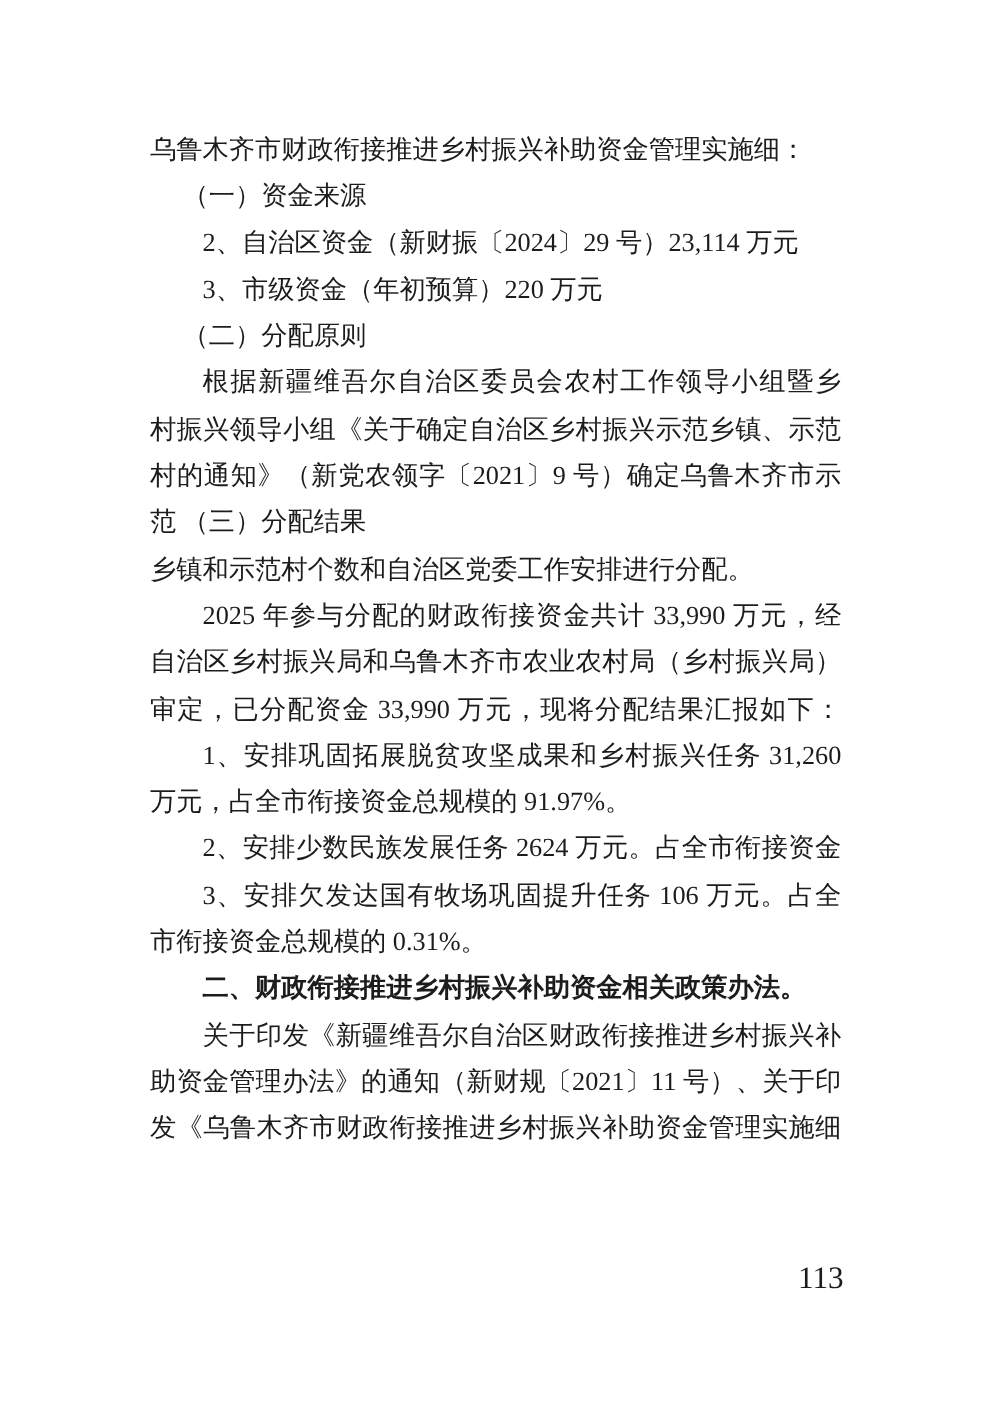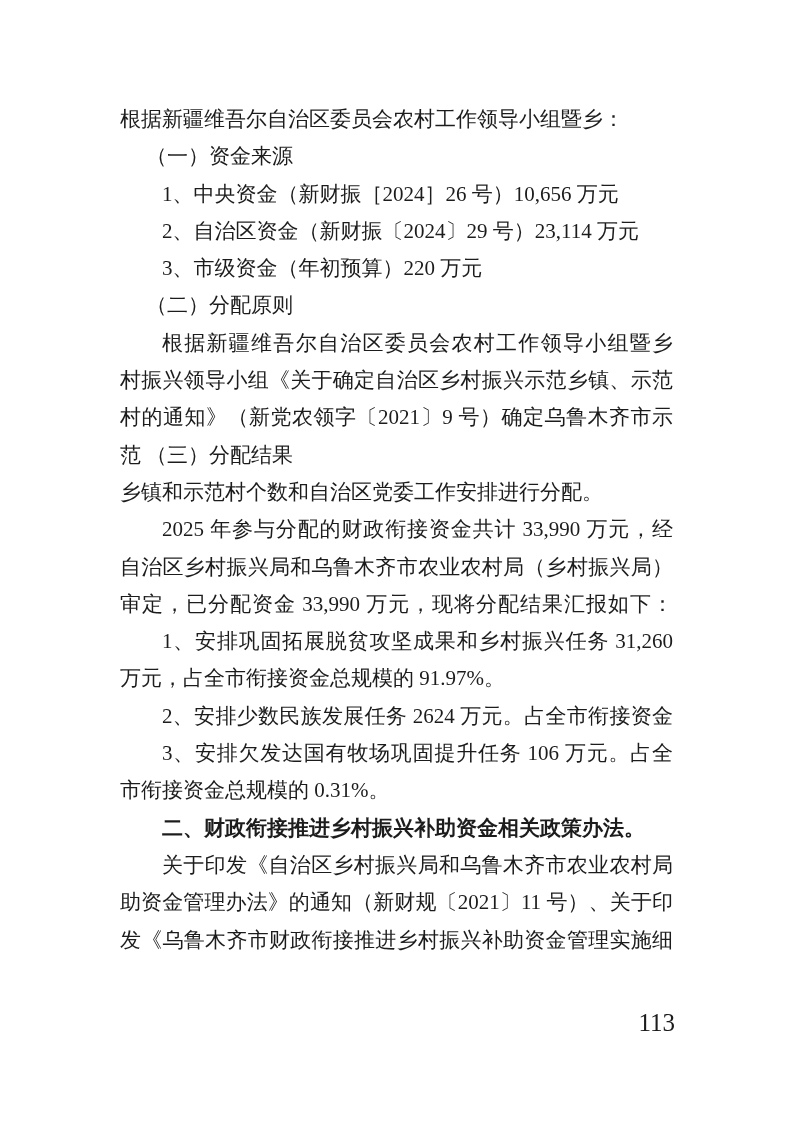--- a/index.html
+++ b/index.html
@@ -48,25 +48,24 @@
     line-height: 30px;
     color: #1c1c1c;
   }
 </style>
 </head>
 <body>
 
 <div class="page">
   <div class="content">
 
-    <div class="line">根据新疆维吾尔自治区委员会农村工作领导小组暨乡：</div>
+    <div class="line">乌鲁木齐市财政衔接推进乡村振兴补助资金管理实施细：</div>
 
     <div class="line indent-heading">（一）资金来源</div>
 
-    <div class="line indent-para">1、中央资金（新财振［2024］26 号）10,656 万元</div>
     <div class="line indent-para">2、自治区资金（新财振〔2024〕29 号）23,114 万元</div>
     <div class="line indent-para">3、市级资金（年初预算）220 万元</div>
 
     <div class="line indent-heading">（二）分配原则</div>
 
     <div class="line indent-para justify">根据新疆维吾尔自治区委员会农村工作领导小组暨乡</div>
     <div class="line justify">村振兴领导小组《关于确定自治区乡村振兴示范乡镇、示范</div>
     <div class="line justify">村的通知》（新党农领字〔2021〕9 号）确定乌鲁木齐市示范</div>
     <div class="line indent-heading">（三）分配结果</div>
 
@@ -77,20 +76,20 @@
     <div class="line justify">审定，已分配资金 33,990 万元，现将分配结果汇报如下：</div>
 
     <div class="line indent-para justify">1、安排巩固拓展脱贫攻坚成果和乡村振兴任务 31,260</div>
     <div class="line">万元，占全市衔接资金总规模的 91.97%。</div>
     <div class="line indent-para justify">2、安排少数民族发展任务 2624 万元。占全市衔接资金</div>
     <div class="line indent-para justify">3、安排欠发达国有牧场巩固提升任务 106 万元。占全</div>
     <div class="line">市衔接资金总规模的 0.31%。</div>
 
     <div class="line indent-para bold">二、财政衔接推进乡村振兴补助资金相关政策办法。</div>
 
-    <div class="line indent-para justify">关于印发《自治区乡村振兴局和乌鲁木齐市农业农村局</div>
+    <div class="line indent-para justify">关于印发《新疆维吾尔自治区财政衔接推进乡村振兴补</div>
     <div class="line justify">助资金管理办法》的通知（新财规〔2021〕11 号）、关于印</div>
     <div class="line justify">发《乌鲁木齐市财政衔接推进乡村振兴补助资金管理实施细</div>
 
   </div>
 
   <div class="page-number">113</div>
 </div>
 
 </body></html>

